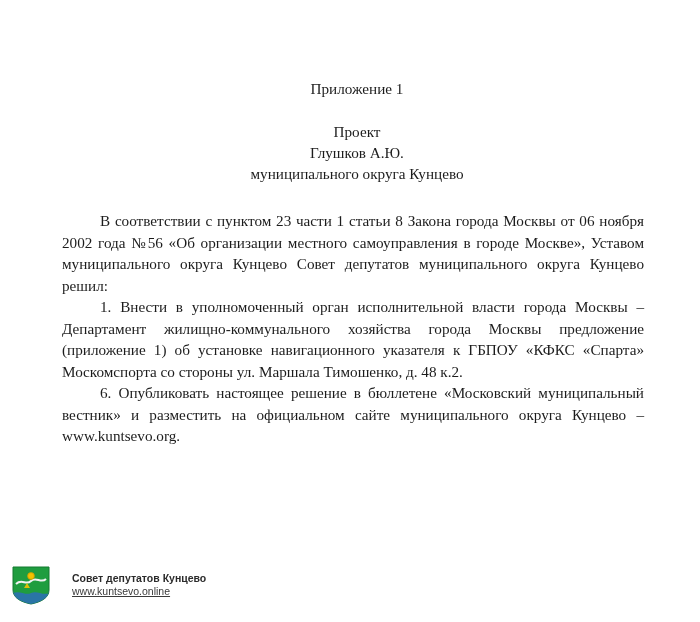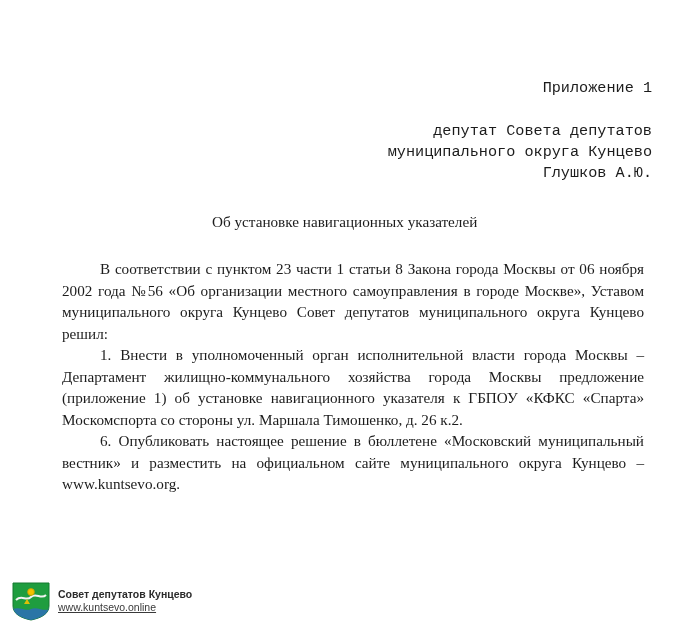--- a/index.html
+++ b/index.html
@@ -16,24 +16,23 @@
     position: relative;
   }
   .page {
     position: relative;
     width: 700px;
     height: 622px;
     box-sizing: border-box;
     padding: 78px 48px 0 62px;
   }
   .header-block {
-    text-align: right;
+    text-align: center;
     font-size: 15.2px;
     line-height: 21px;
-    font-family: Liberation Mono, monospace;
   }
   .header-block .appendix {
     margin-bottom: 22px;
   }
   .header-block .line {
     white-space: nowrap;
   }
   .title-block {
     margin-top: 27px;
     padding-left: 150px;
@@ -50,24 +49,24 @@
   .para {
     text-indent: 38px;
     margin: 0 8px 0 0;
   }
   .para + .para {
     margin-top: 0;
   }
   .stamp {
     position: absolute;
     left: 10px;
-    bottom: 0;
+    bottom: 16px;
     display: flex;
     align-items: center;
-    gap: 6px;
+    gap: 20px;
   }
   .stamp-emblem {
     width: 42px;
     height: 42px;
     position: relative;
     flex: 0 0 auto;
   }
   .stamp-text {
     font-family: "Liberation Sans", sans-serif;
     line-height: 13px;
@@ -83,30 +82,29 @@
     text-decoration: underline;
   }
 </style>
 </head>
 <body>
 
 <div class="page">
 
   <div class="header-block">
     <div class="appendix">Приложение 1</div>
-    <div class="line">депутат Совета депутатов</div>
+    <div class="line">Проект</div>
+    <div class="line">Глушков А.Ю.</div>
     <div class="line">муниципального округа Кунцево</div>
-    <div class="line">Глушков А.Ю.</div>
   </div>
 
-  <div class="title-block">Об установке навигационных указателей</div>
 
   <div class="body-block">
     <p class="para">В соответствии с пунктом 23 части 1 статьи 8 Закона города Москвы от 06 ноября 2002 года №56 «Об организации местного самоуправления в городе Москве», Уставом муниципального округа Кунцево Совет депутатов муниципального округа Кунцево решил:</p>
-    <p class="para">1. Внести в уполномоченный орган исполнительной власти города Москвы –  Департамент жилищно-коммунального хозяйства города Москвы предложение (приложение 1) об установке навигационного указателя к ГБПОУ «КФКС «Спарта» Москомспорта со стороны ул. Маршала Тимошенко, д. 26 к.2.</p>
+    <p class="para">1. Внести в уполномоченный орган исполнительной власти города Москвы –  Департамент жилищно-коммунального хозяйства города Москвы предложение (приложение 1) об установке навигационного указателя к ГБПОУ «КФКС «Спарта» Москомспорта со стороны ул. Маршала Тимошенко, д. 48 к.2.</p>
     <p class="para">6. Опубликовать настоящее решение в бюллетене «Московский муниципальный вестник» и разместить на официальном сайте муниципального округа Кунцево – www.kuntsevo.org.</p>
   </div>
 
   <div class="stamp">
     <div class="stamp-emblem">
       <svg width="42" height="42" viewBox="0 0 42 42" xmlns="http://www.w3.org/2000/svg">
         <path d="M3 3 H39 V26 C39 34 31 38 21 40 C11 38 3 34 3 26 Z" fill="#1f9d3f" stroke="#157a30" stroke-width="1"></path>
         <path d="M6 20 C12 14 16 22 21 17 C26 12 31 20 36 15" fill="none" stroke="#f2f2f2" stroke-width="2"></path>
         <path d="M3 29 C10 26 16 32 21 29 C27 26 33 32 39 29 L39 26 C39 34 31 38 21 40 C11 38 3 34 3 26 Z" fill="#2d6fb8" opacity="0.85"></path>
         <circle cx="21" cy="12" r="3.4" fill="#f2c200" stroke="#c79c00" stroke-width="0.8"></circle>

